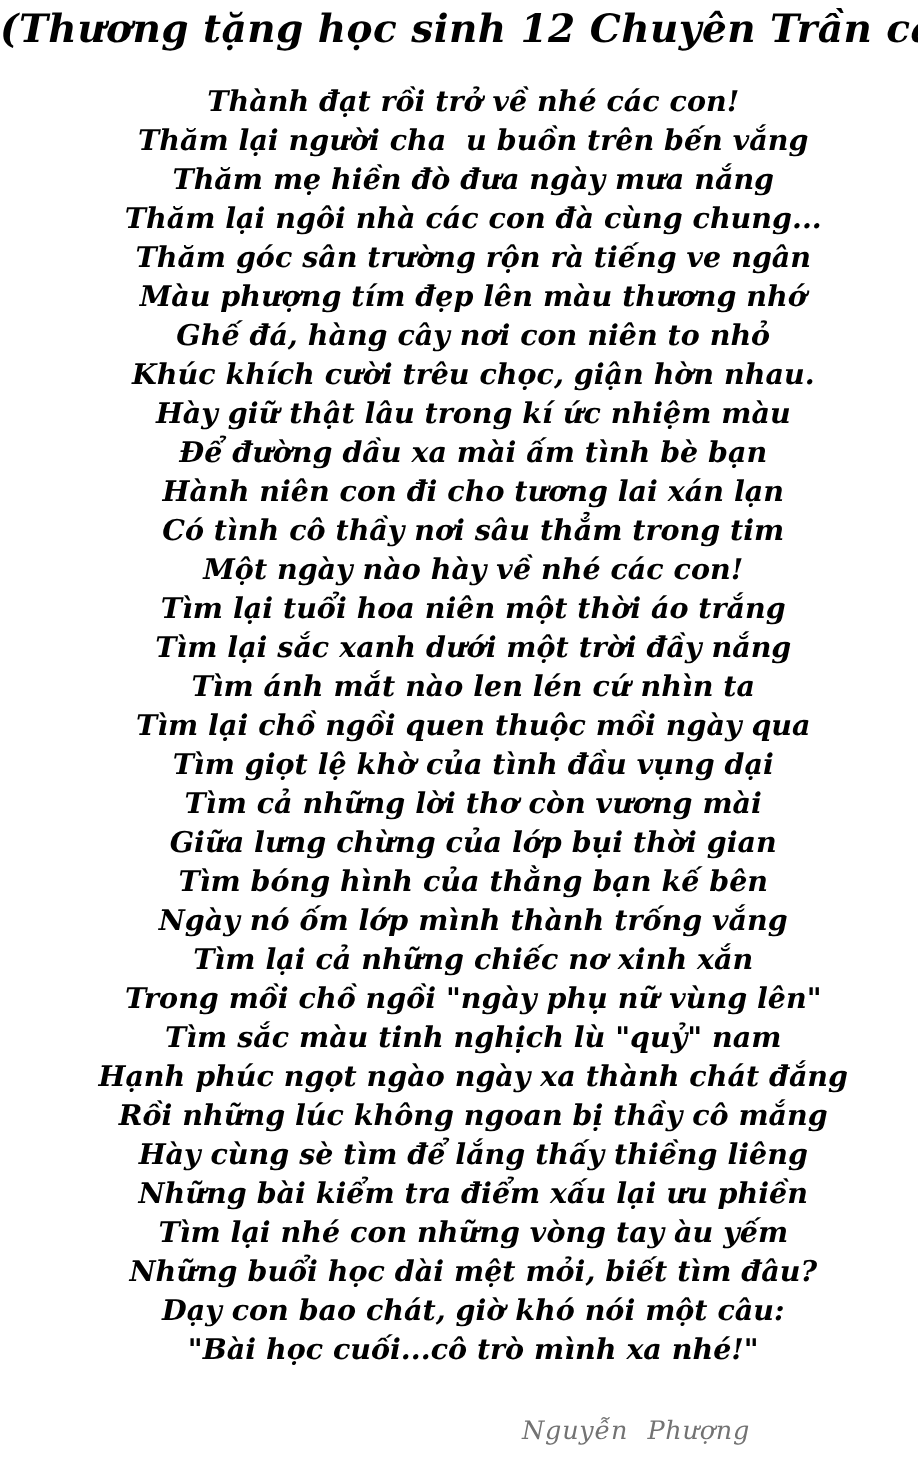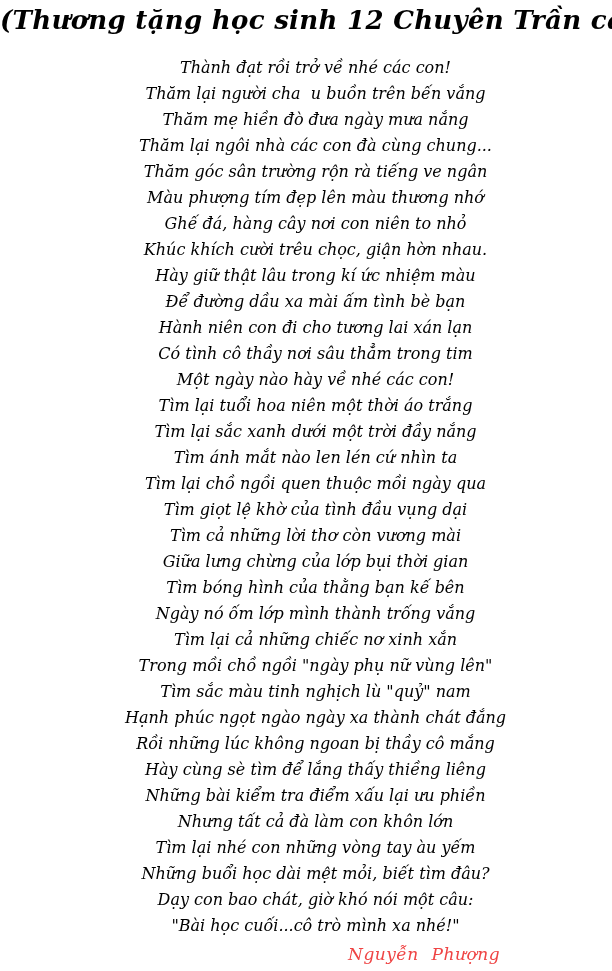--- a/index.html
+++ b/index.html
@@ -24,37 +24,37 @@
     font-weight: bold;
     font-style: italic;
     letter-spacing: 0.3px;
     white-space: pre;
   }
   .poem {
     margin-top: 21px;
     text-align: center;
   }
   .poem-line {
-    font-size: 16px;
+    font-size: 19px;
     line-height: 26px;
-    font-weight: normal;
+    font-weight: bold;
     font-style: italic;
     white-space: pre;
     margin-left: 19px;
   }
   .signature {
     position: absolute;
     left: 348px;
     top: 944px;
     font-size: 17px;
     font-style: italic;
     font-weight: normal;
     word-spacing: 7px;
     letter-spacing: 0.5px;
-    color: #ef4444;
+    color: #737373;
   }
 </style>
 </head>
 <body>
 
 <div class="page">
   <div class="dedication">(Thương tặng học sinh 12 Chuyên Trần các khóa)</div>
 
   <div class="poem">
       <div class="poem-line">Thành đạt rồi trở về nhé các con!</div>
@@ -79,21 +79,20 @@
       <div class="poem-line">Giữa lưng chừng của lớp bụi thời gian</div>
       <div class="poem-line">Tìm bóng hình của thằng bạn kế bên</div>
       <div class="poem-line">Ngày nó ốm lớp mình thành trống vắng</div>
       <div class="poem-line">Tìm lại cả những chiếc nơ xinh xắn</div>
       <div class="poem-line">Trong mồi chồ ngồi "ngày phụ nữ vùng lên"</div>
       <div class="poem-line">Tìm sắc màu tinh nghịch lù "quỷ" nam</div>
       <div class="poem-line">Hạnh phúc ngọt ngào ngày xa thành chát đắng</div>
       <div class="poem-line">Rồi những lúc không ngoan bị thầy cô mắng</div>
       <div class="poem-line">Hày cùng sè tìm để lắng thấy thiềng liêng</div>
       <div class="poem-line">Những bài kiểm tra điểm xấu lại ưu phiền</div>
-      <div class="poem-line">Nhưng tất cả đà làm con khôn lớn</div>
       <div class="poem-line">Tìm lại nhé con những vòng tay àu yếm</div>
       <div class="poem-line">Những buổi học dài mệt mỏi, biết tìm đâu?</div>
       <div class="poem-line">Dạy con bao chát, giờ khó nói một câu:</div>
       <div class="poem-line">"Bài học cuối...cô trò mình xa nhé!"</div>
     </div>
 
   <div class="signature">Nguyễn Phượng</div>
 </div>
 
 </body></html>

